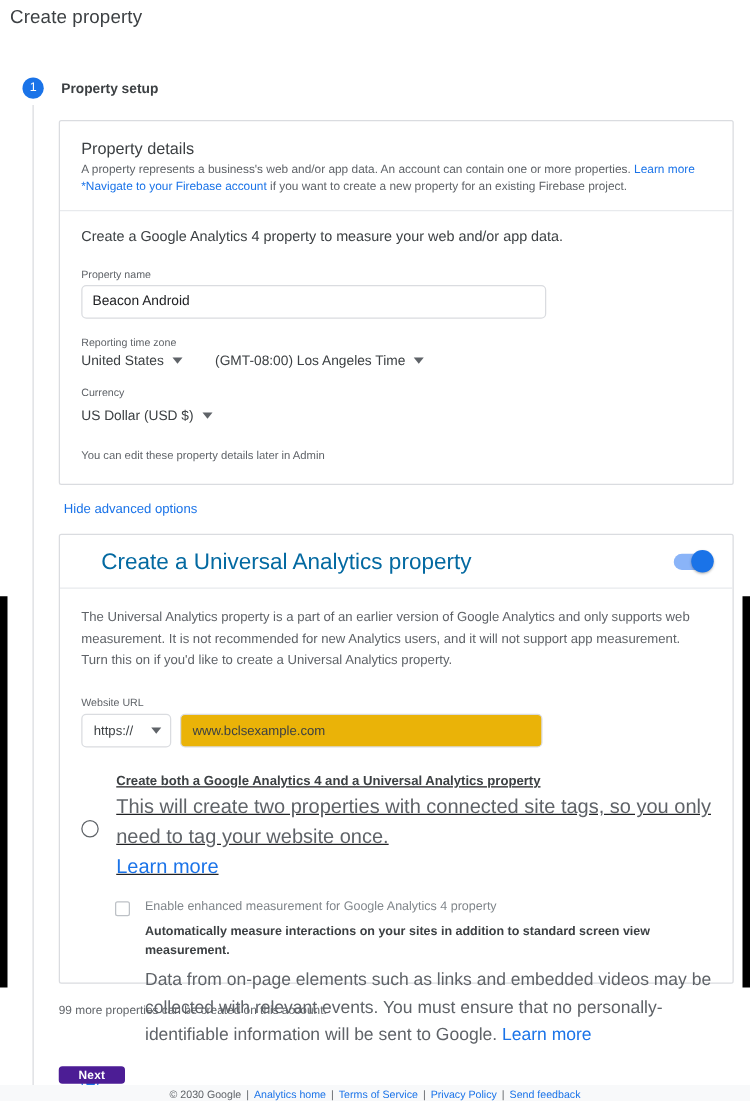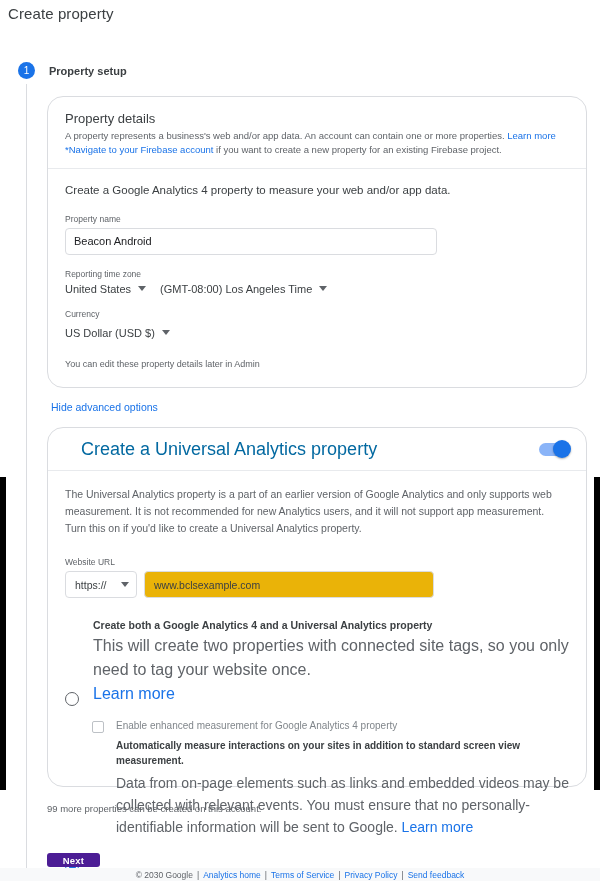--- a/index.html
+++ b/index.html
@@ -74,21 +74,21 @@
     width: 1px;
     height: 790px;
     background: #dadce0;
   }
 
   
   .card {
     position: absolute;
     background: #ffffff;
     border: 1px solid #dadce0;
-    border-radius: 16px;
+    border-radius: 2px;
   }
 
   #card-property-details {
     left: 47px;
     top: 96px;
     width: 540px;
     height: 292px;
   }
 
   .card-head {
@@ -138,21 +138,21 @@
     color: #202124;
     background: #fff;
     outline: none;
   }
 
   .block { margin-bottom: 14px; }
 
   .selects {
     display: flex;
     align-items: center;
-    gap: 14px;
+    gap: 26px;
   }
   .sel {
     display: inline-flex;
     align-items: center;
     font-size: 11px;
     color: #3c4043;
     cursor: default;
   }
   .caret {
     display: inline-block;
@@ -257,21 +257,22 @@
     font-size: 10.5px;
     font-family: "Liberation Sans", sans-serif;
     color: #3c4043;
     outline: none;
     background: #eab308;
   }
 
   .radio-group { margin-top: 20px; }
   .radio-row {
     display: flex;
-    align-items: flex-end;
+    align-items: center;
+    text-decoration: underline;
   }
   .radio {
     width: 14px; height: 14px;
     border: 1.6px solid #5f6368;
     border-radius: 50%;
     flex: 0 0 auto;
     margin-top: 1px;
     cursor: pointer;
     position: relative;
     background: #fff;

